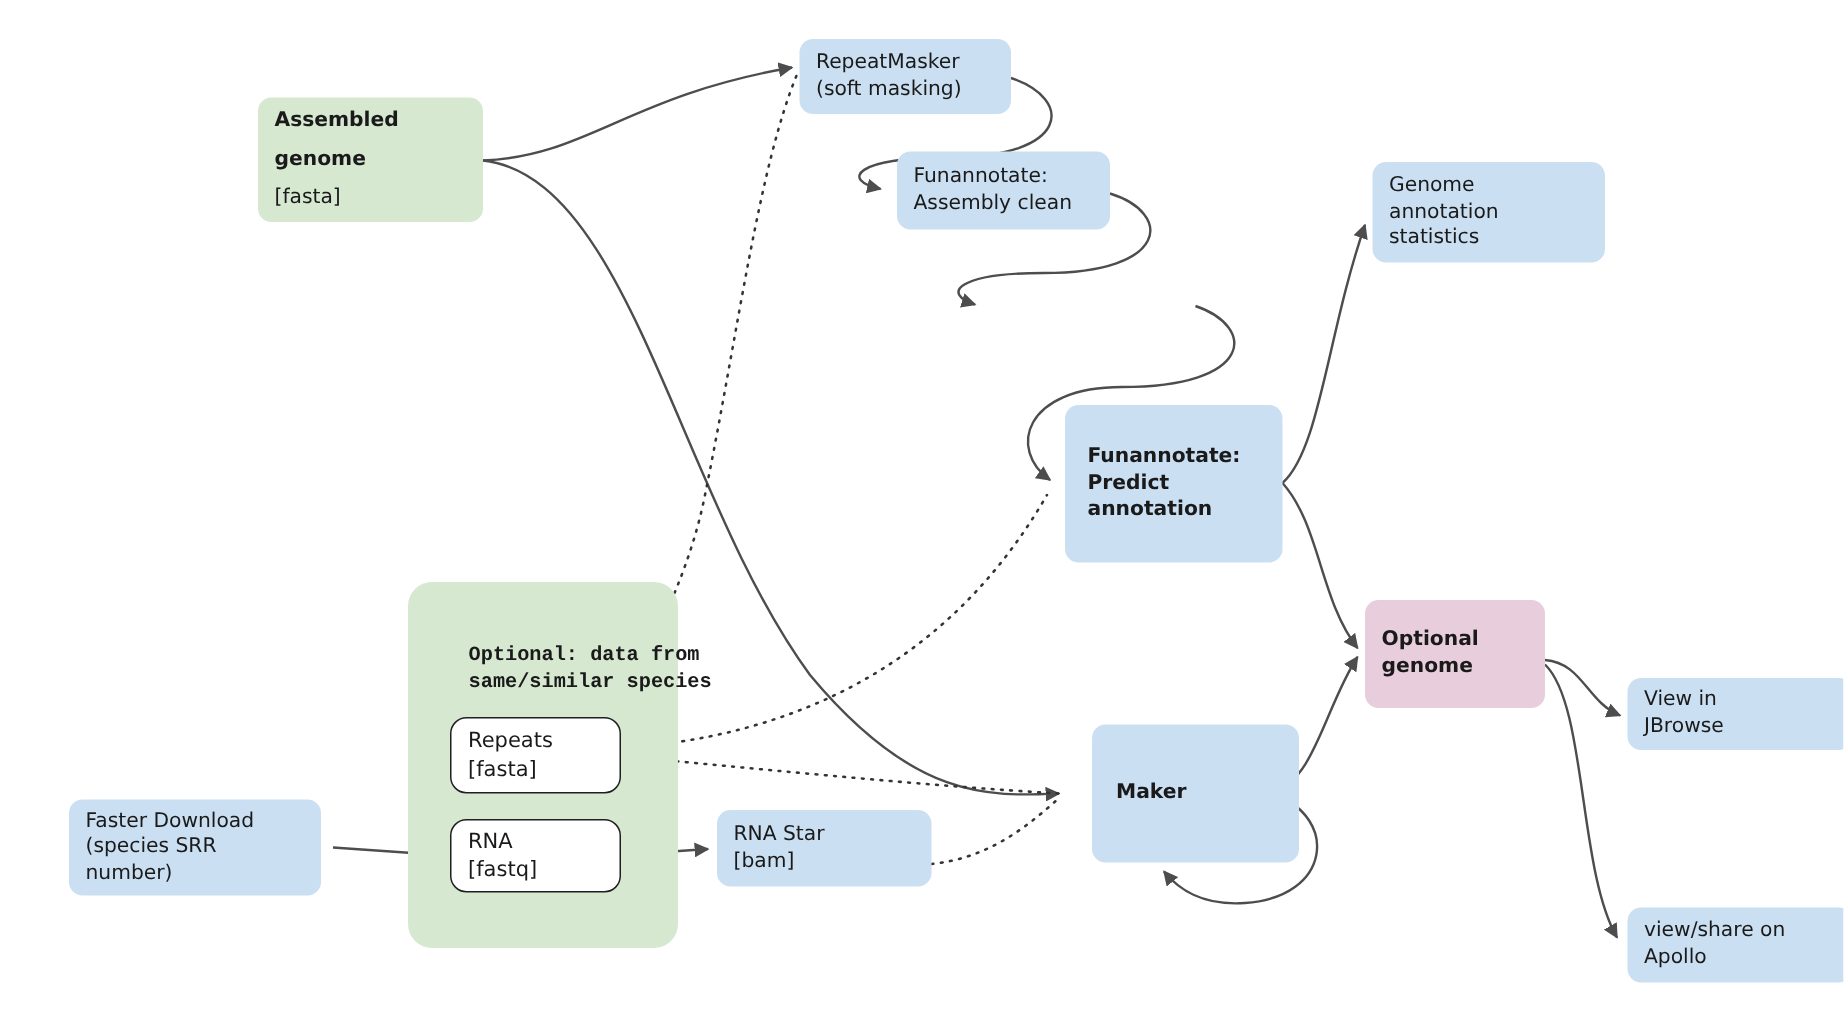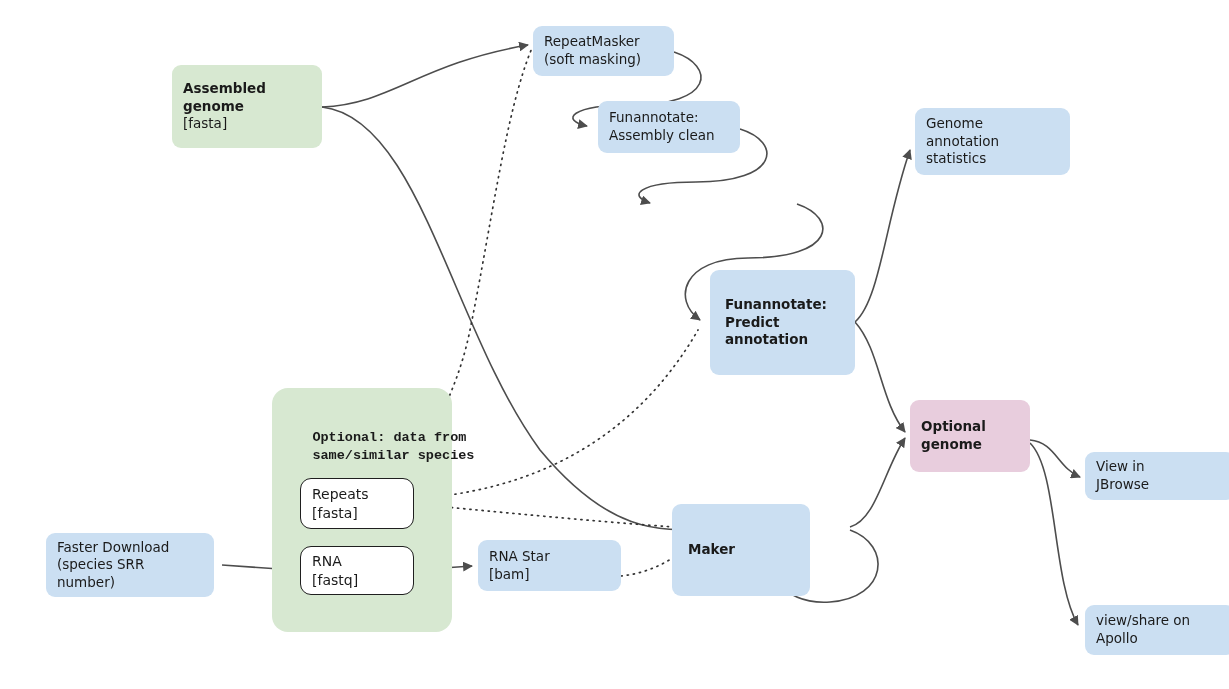--- a/index.html
+++ b/index.html
@@ -36,21 +36,21 @@
     padding: 4px 11px;
     line-height: 1.30;
     color: #1a1a1a;
     z-index: 2;
   }
   .node .line {
     display: block;
     white-space: pre;
   }
   .fill-blue   { background: #cbdff2; }
-  .fill-green  { background: #d7e8d1; }
+  .fill-green  { background: #d7e8d1; gap: 8px; }
   .fill-pink   { background: #e8cddd; }
   .fill-white  { background: #ffffff; border: 1.6px solid #1f1f1f; border-radius: 11px; }
   .group-green {
     position: absolute;
     box-sizing: border-box;
     background: #d7e8d1;
     border-radius: 16px;
     z-index: 1;
   }
   .group-title {
@@ -169,21 +169,21 @@
     <span class="line">Faster Download</span>
     <span class="line">(species SRR</span>
     <span class="line">number)</span>
   </div>
 
   <div class="node fill-blue t13" style="left:478px; top:540px; width:143px; height:51px;">
     <span class="line">RNA Star</span>
     <span class="line">[bam]</span>
   </div>
 
-  <div class="node fill-blue t13" style="left:672px; top:483px; width:138px; height:92px; padding-left:16px;margin-top:21px;">
+  <div class="node fill-blue t13" style="left:728px; top:483px; width:138px; height:92px; padding-left:16px;">
     <span class="line bold">Maker</span>
   </div>
 
   <div class="node fill-pink t13" style="left:910px; top:400px; width:120px; height:72px;">
     <span class="line bold">Optional</span>
     <span class="line bold">genome</span>
   </div>
 
   <div class="node fill-blue t13" style="left:1085px; top:452px; width:150px; height:48px;">
     <span class="line">View in</span>

